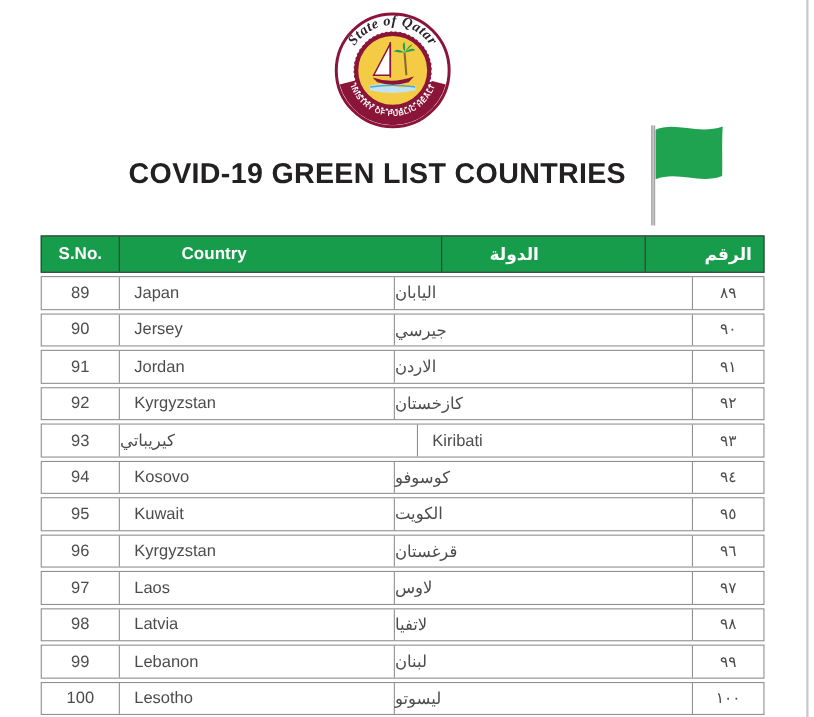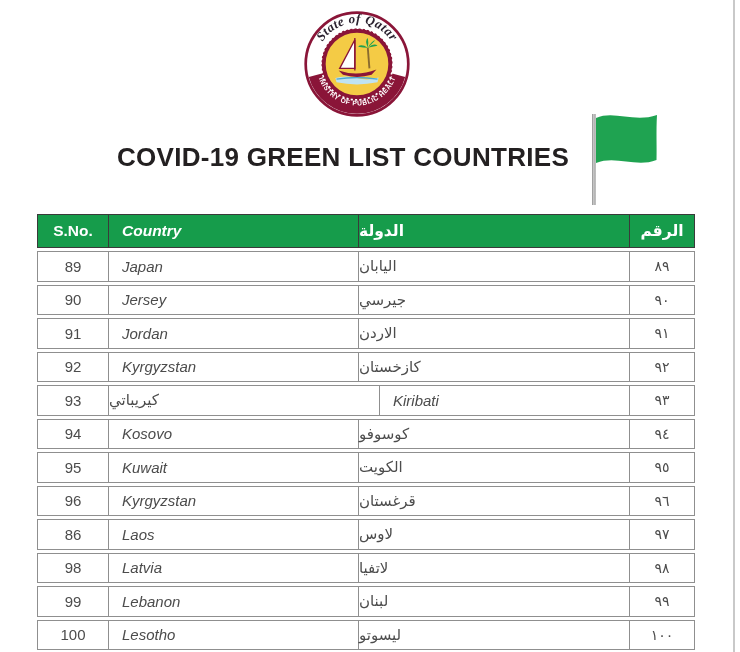--- a/index.html
+++ b/index.html
@@ -29,26 +29,26 @@
   .flag-wrap{position:absolute;left:584px;top:110px;width:84px;height:100px;}
   
   .table{position:absolute;left:37px;top:214px;width:658px;}
   .trow{
     display:flex;box-sizing:border-box;background:#fff;
     border:1px solid var(--row-border);height:30.5px;margin-bottom:3px;
   }
   .trow:last-child{margin-bottom:4px;}
   .thead{
     background:var(--green);border:1px solid var(--head-border);height:34px;
-    color:#fff;font-weight:bold;
+    color:#fff;font-weight:bold;gap:43px;
   }
   .cell{display:flex;align-items:center;box-sizing:border-box;font-size:15px;color:var(--text);}
   .thead .cell{color:#fff;font-size:15.5px;}
   .c-sno{width:71px;justify-content:center;border-right:1px solid var(--row-border);}
-  .c-country{width:250px;padding-left:13px;border-right:1px solid var(--row-border);font-style:italic;}
+  .c-country{width:250px;padding-left:13px;border-right:1px solid var(--row-border);}
   .c-country-ar{flex:1;justify-content:flex-end;padding-right:12px;border-right:1px solid var(--row-border);direction:rtl;text-align:right;}
   .c-number-ar{width:64px;justify-content:center;direction:rtl;font-size:14px;}
   .thead .c-sno,.thead .c-country,.thead .c-country-ar{border-right-color:var(--head-border);}
 </style>
 </head>
 <body>
 
 <div class="page-right-border"></div>
 
 <div class="logo-wrap">
@@ -158,21 +158,21 @@
   </div>
 
   <div class="trow">
     <div class="cell c-sno">96</div>
     <div class="cell c-country">Kyrgyzstan</div>
     <div class="cell c-country-ar">قرغستان</div>
     <div class="cell c-number-ar">٩٦</div>
   </div>
 
   <div class="trow">
-    <div class="cell c-sno">86</div>
+    <div class="cell c-sno">97</div>
     <div class="cell c-country">Laos</div>
     <div class="cell c-country-ar">لاوس</div>
     <div class="cell c-number-ar">٩٧</div>
   </div>
 
   <div class="trow">
     <div class="cell c-sno">98</div>
     <div class="cell c-country">Latvia</div>
     <div class="cell c-country-ar">لاتفيا</div>
     <div class="cell c-number-ar">٩٨</div>

